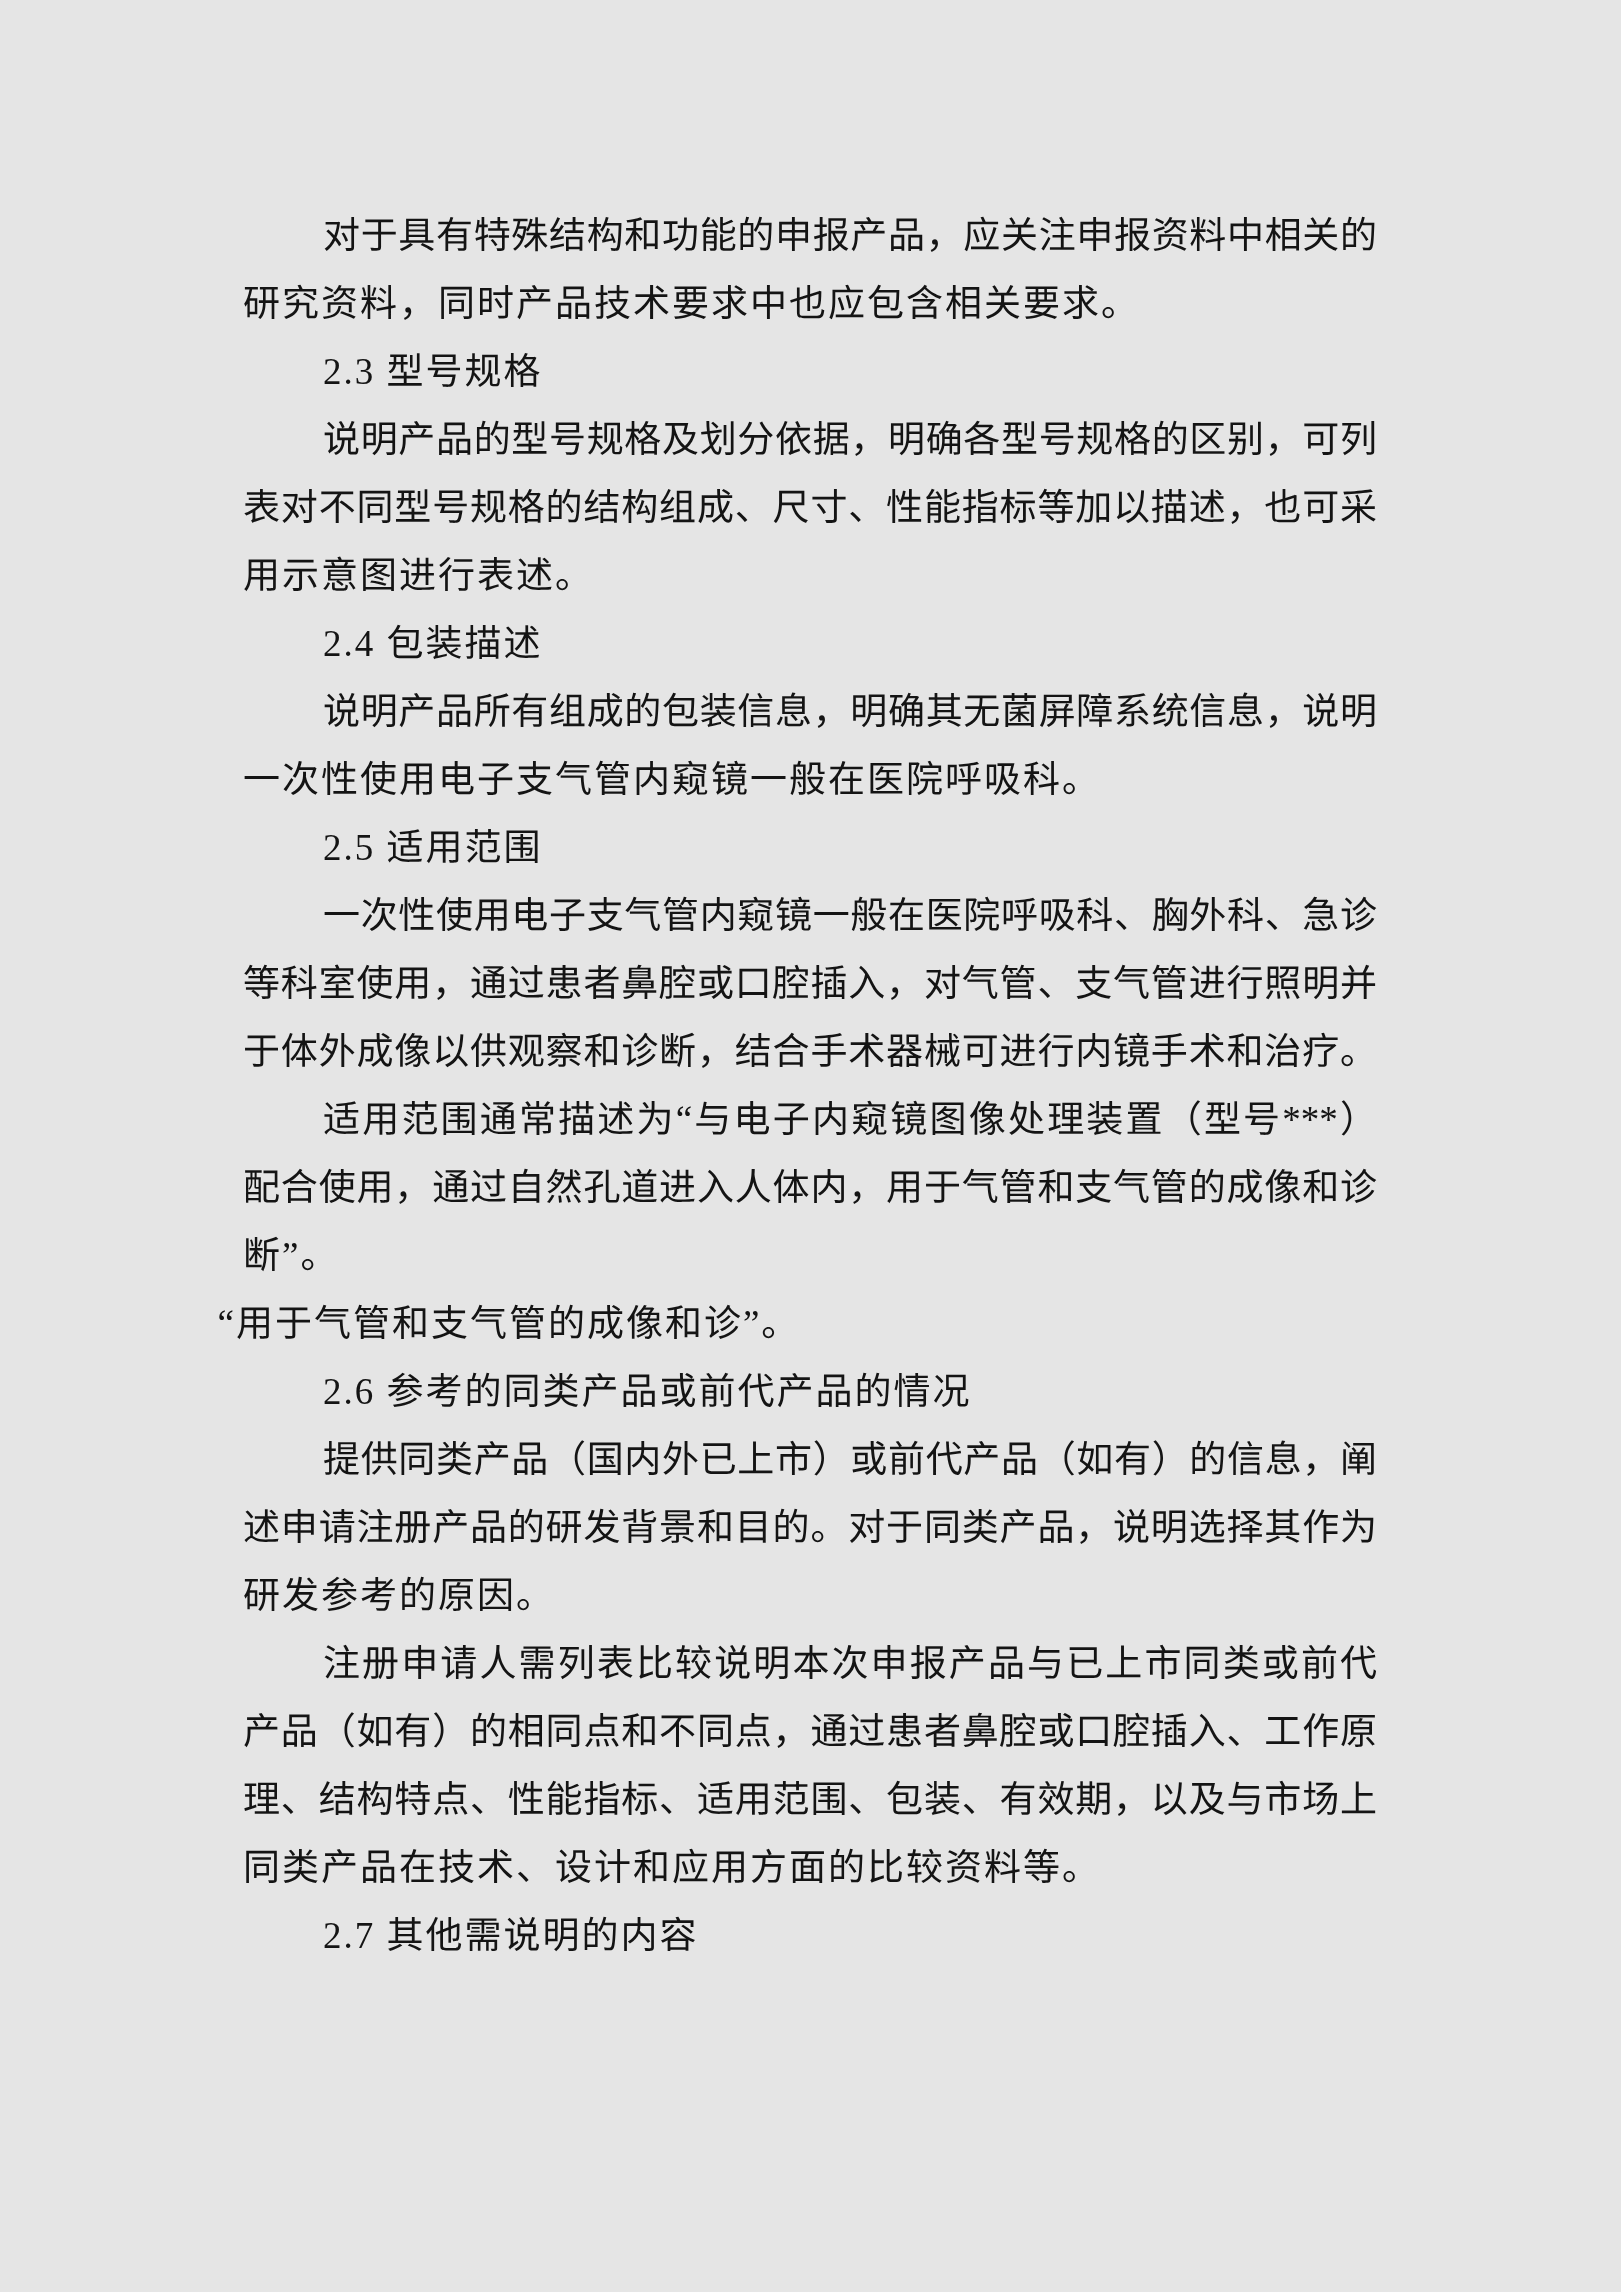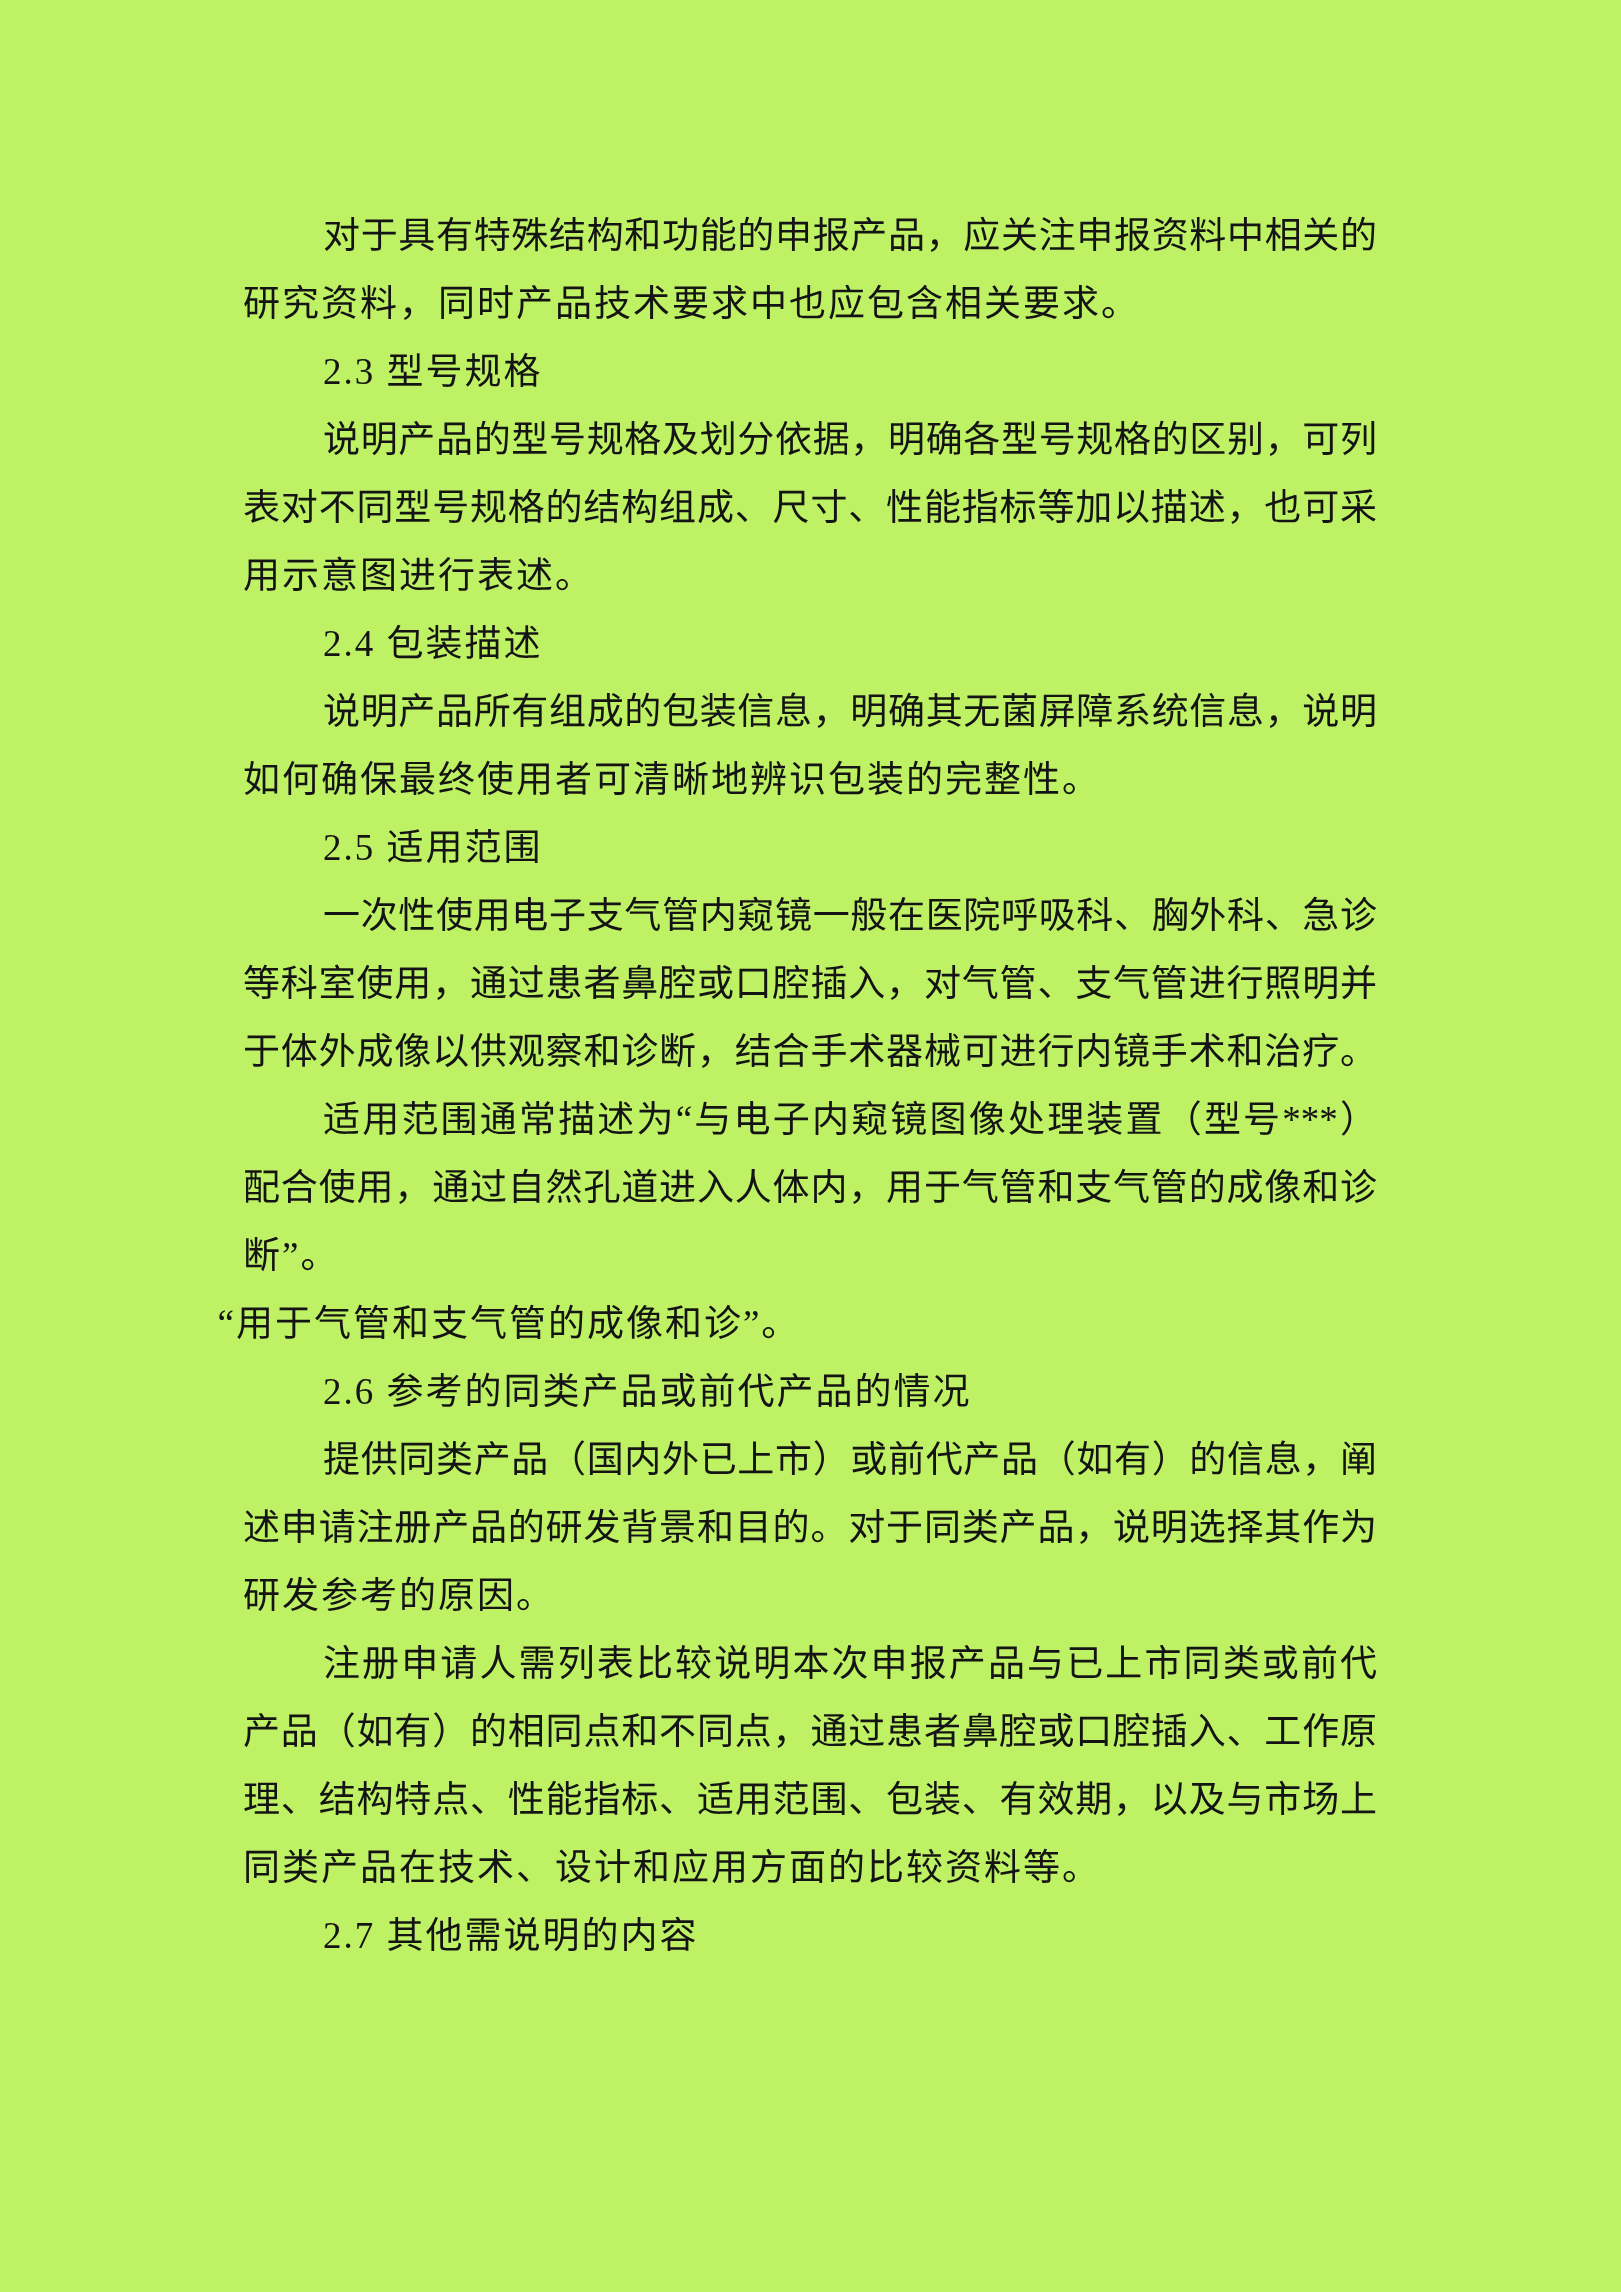--- a/index.html
+++ b/index.html
@@ -7,21 +7,21 @@
     width: 1621px;
     height: 2293px;
     background: #ffffff;
     position: relative;
     overflow: hidden;
     font-family: "Liberation Serif", "DejaVu Serif", serif;
   }
   .page {
     position: absolute;
     inset: 0;
-    background: #bef264;
+    background: #e5e5e5;
   }
   .textblock {
     position: absolute;
     left: 243px;
     top: 202px;
     width: 1134px;
     color: #141414;
     font-size: 37px;
     font-weight: 400;
   }
@@ -48,21 +48,21 @@
 <div class="page">
   <div class="textblock">
     <div class="ln ind just">对于具有特殊结构和功能的申报产品，应关注申报资料中相关的</div>
     <div class="ln">研究资料，同时产品技术要求中也应包含相关要求。</div>
     <div class="ln ind">2.3 型号规格</div>
     <div class="ln ind just">说明产品的型号规格及划分依据，明确各型号规格的区别，可列</div>
     <div class="ln just">表对不同型号规格的结构组成、尺寸、性能指标等加以描述，也可采</div>
     <div class="ln">用示意图进行表述。</div>
     <div class="ln ind">2.4 包装描述</div>
     <div class="ln ind just">说明产品所有组成的包装信息，明确其无菌屏障系统信息，说明</div>
-    <div class="ln">如何确保最终使用者可清晰地辨识包装的完整性。</div>
+    <div class="ln">一次性使用电子支气管内窥镜一般在医院呼吸科。</div>
     <div class="ln ind">2.5 适用范围</div>
     <div class="ln ind just">一次性使用电子支气管内窥镜一般在医院呼吸科、胸外科、急诊</div>
     <div class="ln just">等科室使用，通过患者鼻腔或口腔插入，对气管、支气管进行照明并</div>
     <div class="ln just">于体外成像以供观察和诊断，结合手术器械可进行内镜手术和治疗。</div>
     <div class="ln ind just">适用范围通常描述为“与电子内窥镜图像处理装置（型号***）</div>
     <div class="ln just">配合使用，通过自然孔道进入人体内，用于气管和支气管的成像和诊</div>
     <div class="ln">断”。</div>
     <div class="ln hang">“用于气管和支气管的成像和诊”。</div>
     <div class="ln ind">2.6 参考的同类产品或前代产品的情况</div>
     <div class="ln ind just">提供同类产品（国内外已上市）或前代产品（如有）的信息，阐</div>

